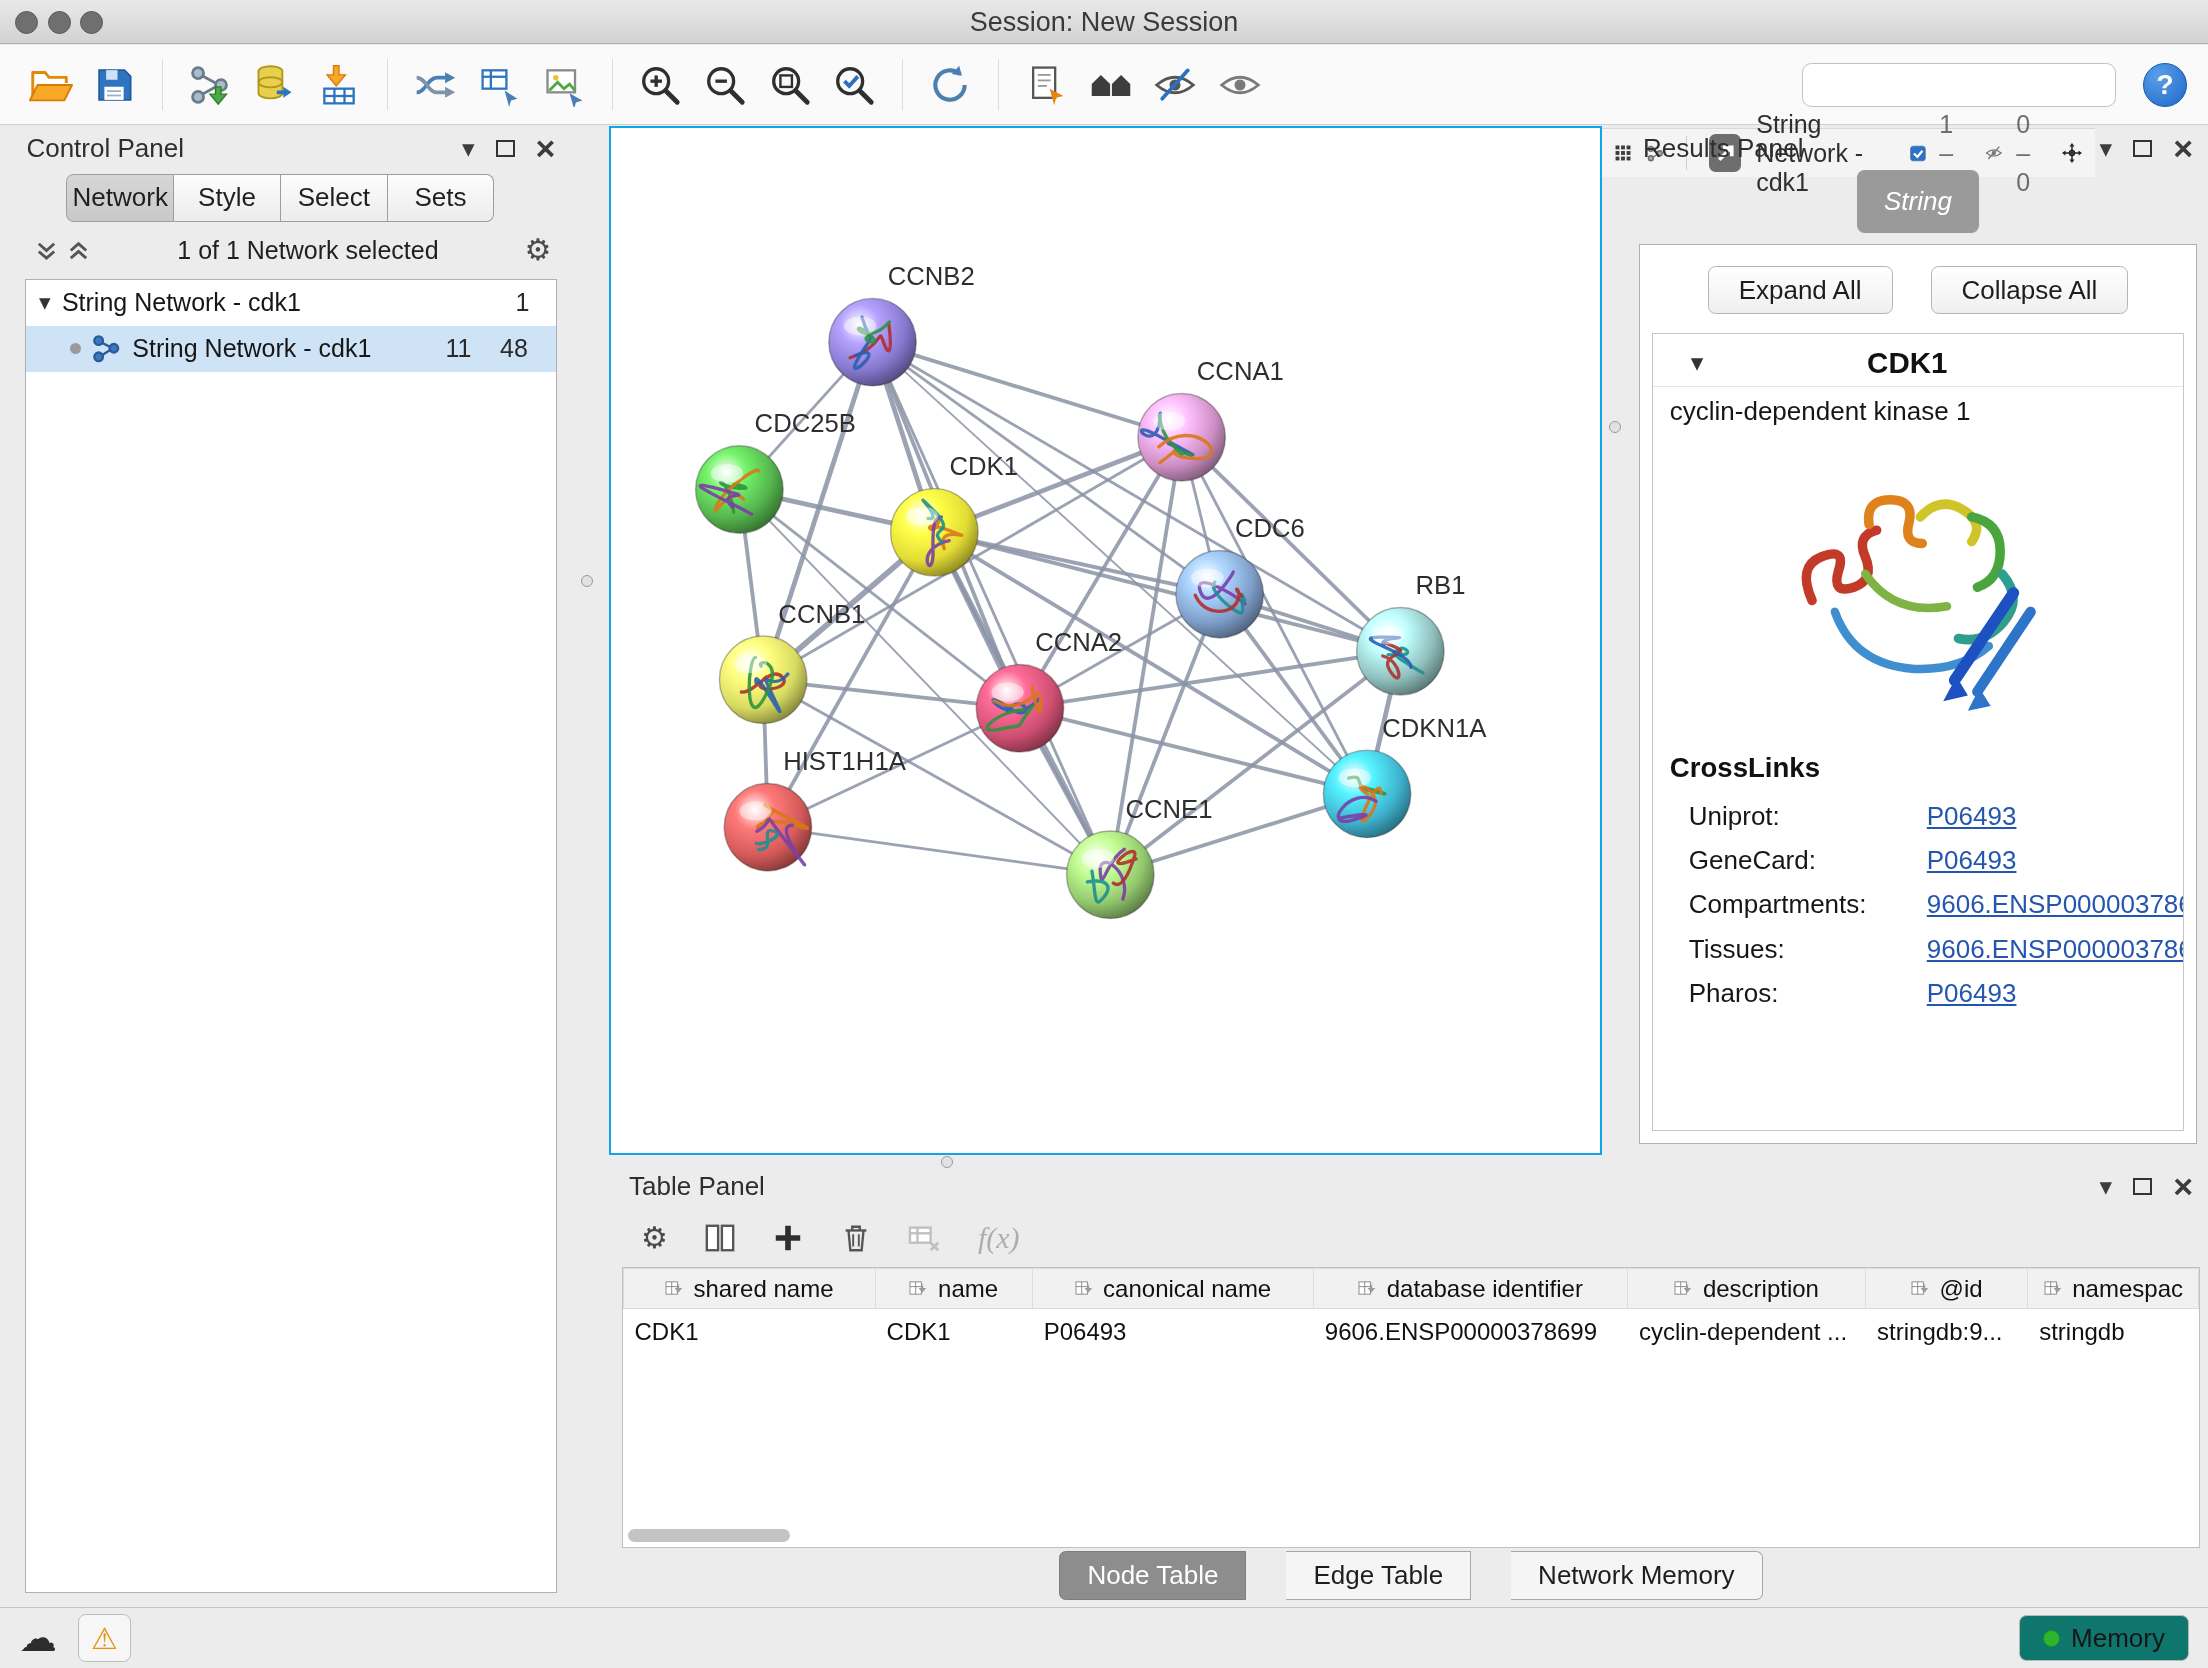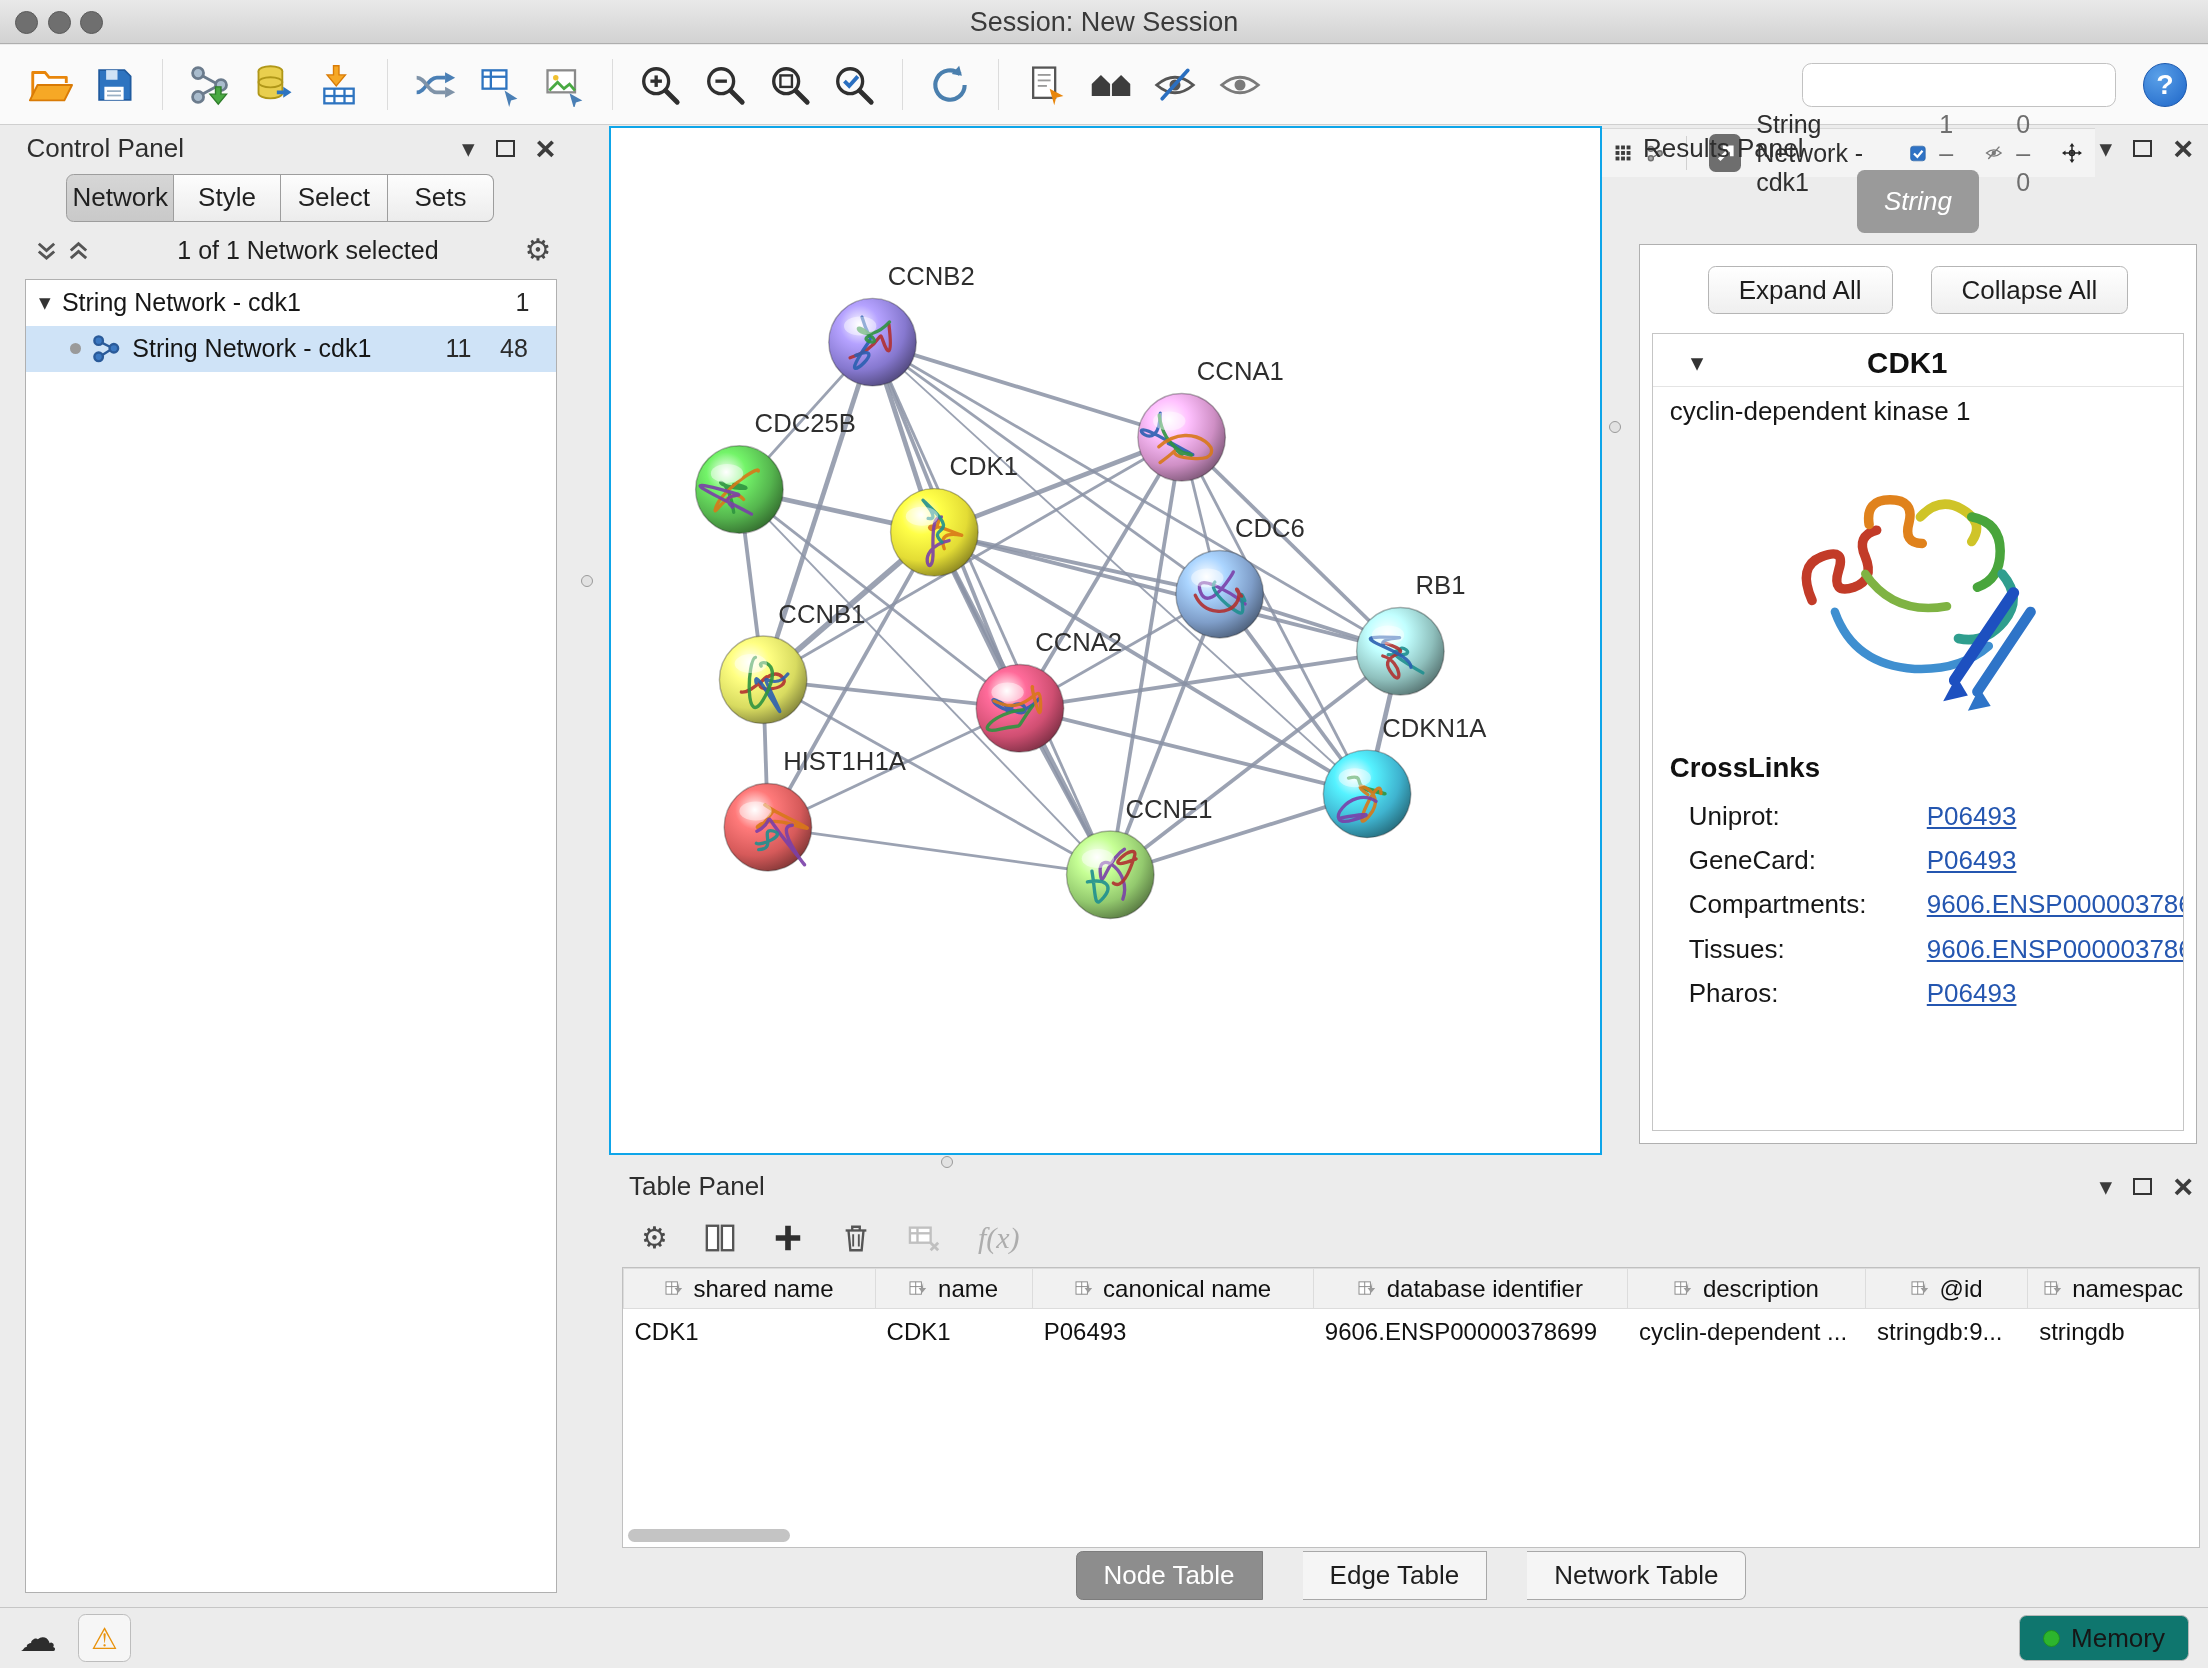--- a/index.html
+++ b/index.html
@@ -797,21 +797,21 @@
             <td>stringdb:9...</td>
             <td>stringdb</td>
           </tr>
         </tbody>
       </table>
       <div class="hscroll"></div>
     </div>
     <div class="table-tabs">
       <span class="t-tab selected">Node Table</span>
       <span class="t-tab">Edge Table</span>
-      <span class="t-tab">Network Table</span>
+      <span class="t-tab">Network Memory</span>
     </div>
   </div>
 
   <div class="split-dot" style="left:581px; top:575px;"></div>
   <div class="split-dot" style="left:1609px; top:421px;"></div>
   <div class="split-dot" style="left:941px; top:1156px;"></div>
 
   <div class="statusbar">
     <span class="cloud">☁</span>
     <span class="warn-btn">

